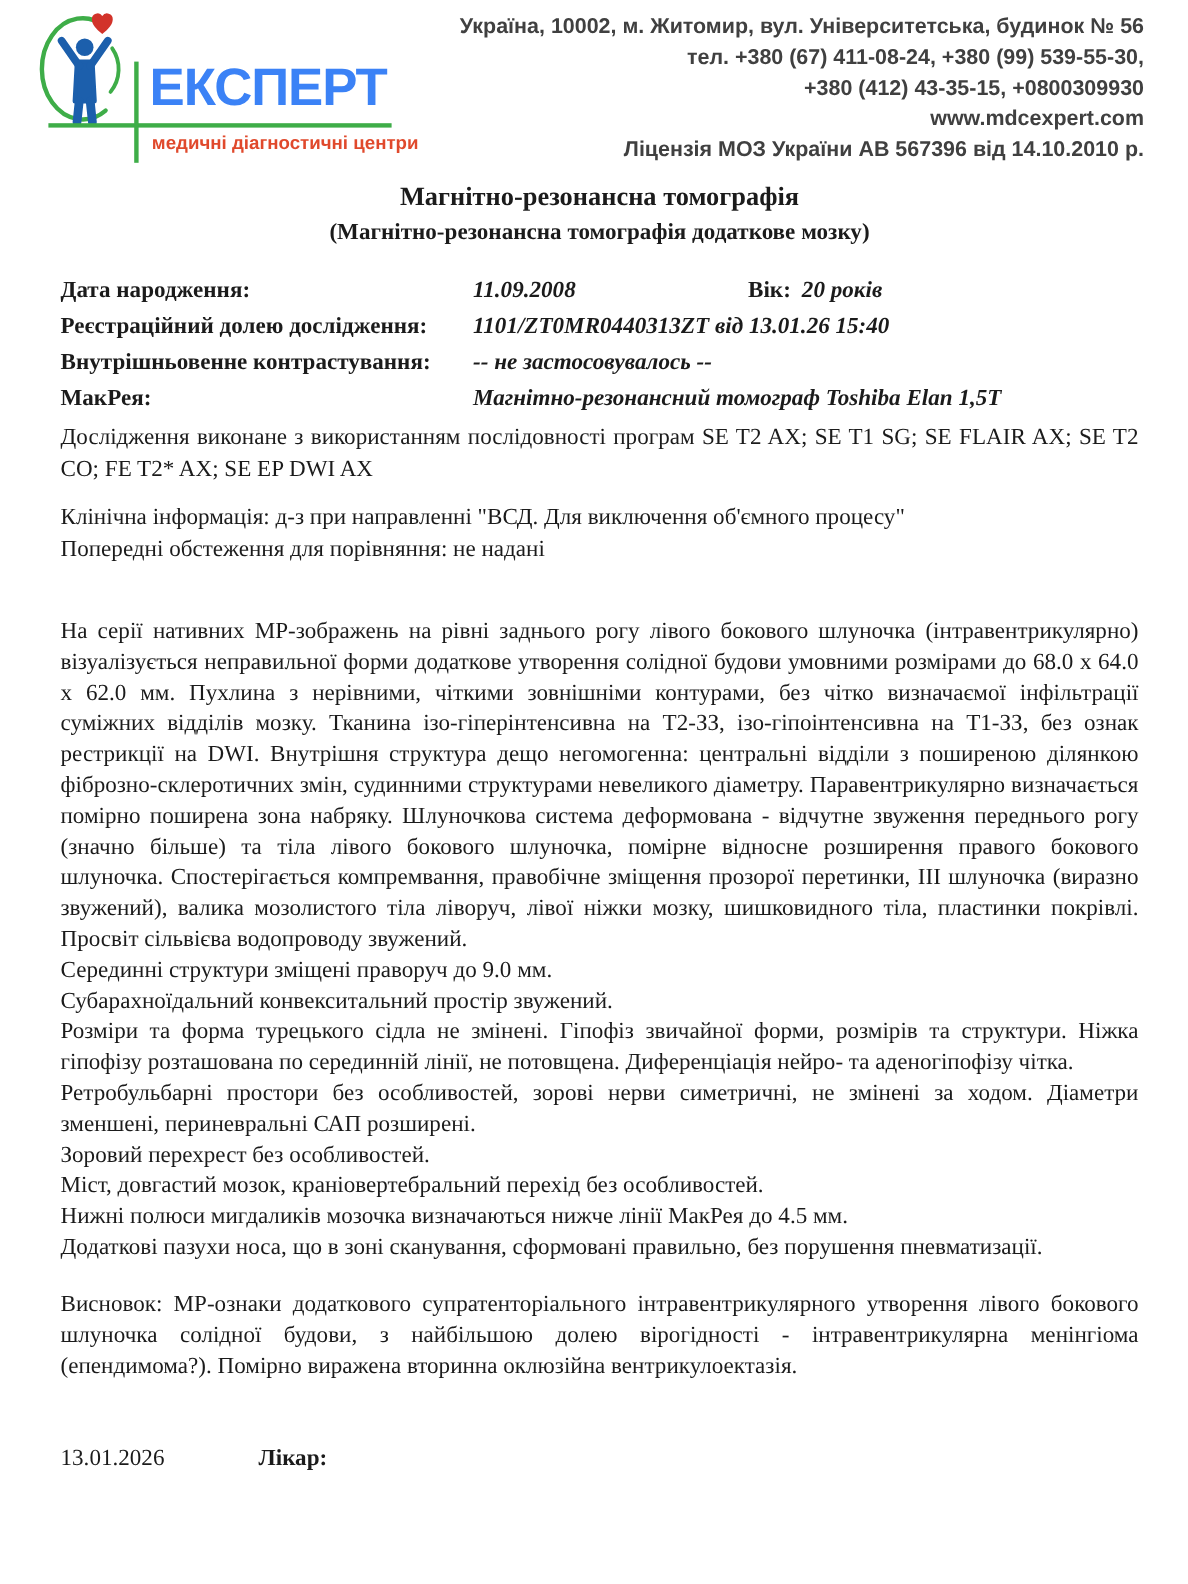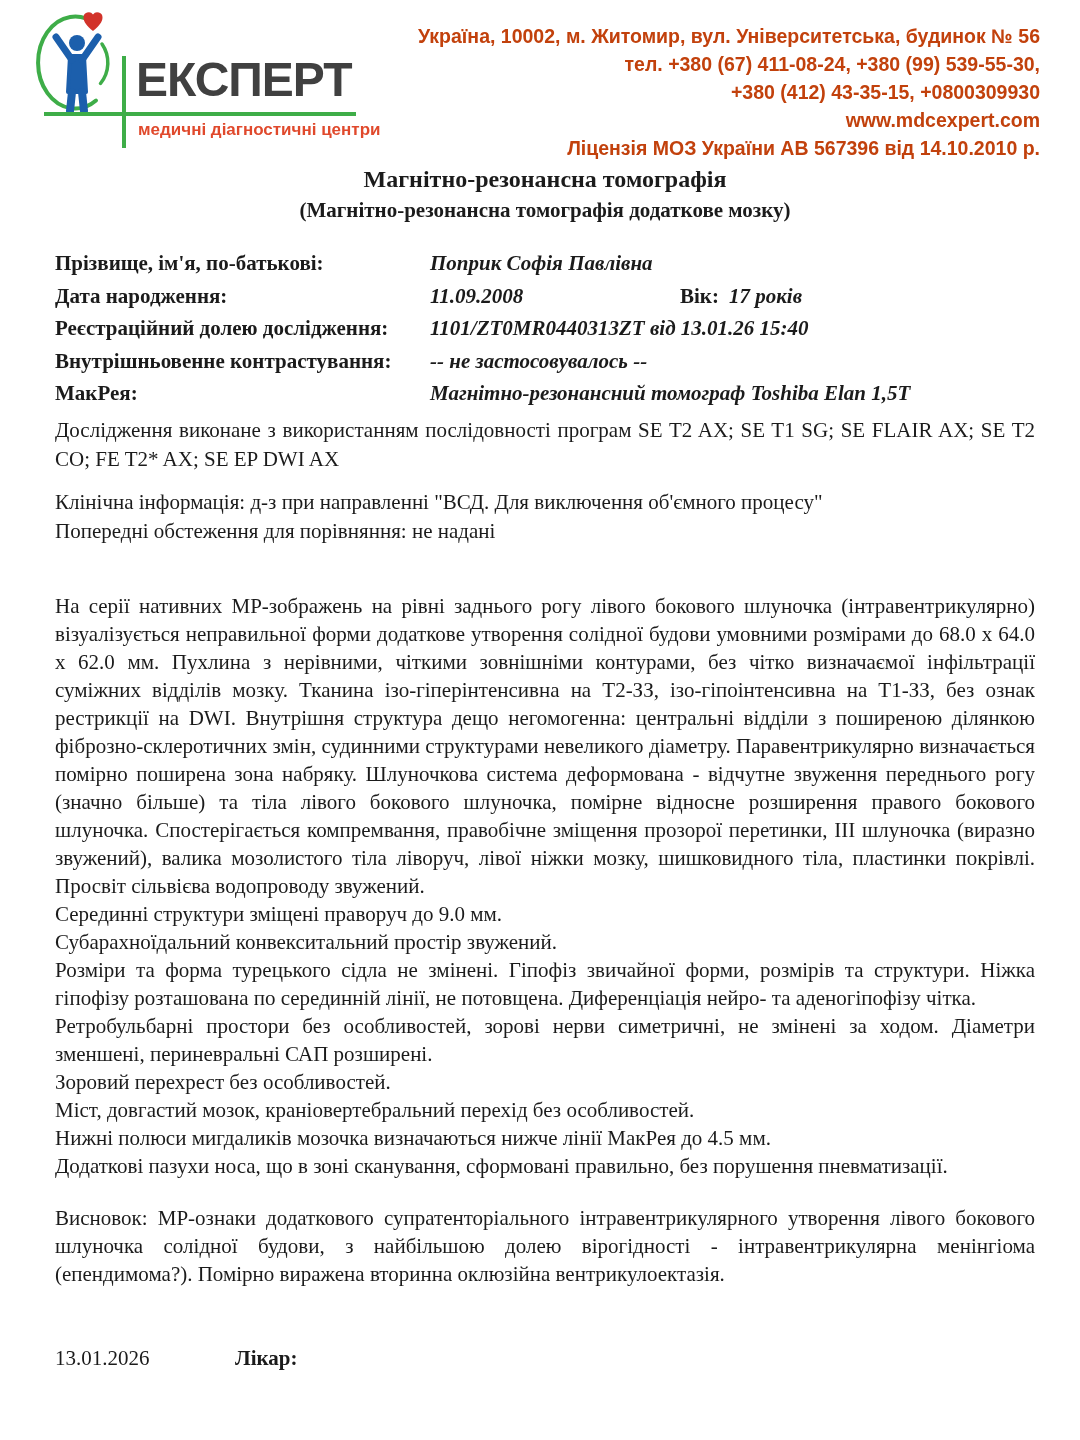--- a/index.html
+++ b/index.html
@@ -14,37 +14,37 @@
   .page { width:1080px; height:1440px; background:#ffffff; position:relative; }
 
   
   .header { position:relative; height:160px; }
   .logo { position:absolute; left:30px; top:4px; width:330px; height:150px; }
   .logo svg { position:absolute; left:0; top:0; }
   .brand {
     position:absolute; left:106px; top:52px;
     font-family:"Liberation Sans", sans-serif;
     font-weight:bold; font-size:48px; letter-spacing:-1px;
-    color:#404040; line-height:1;
+    color:#3b82f6; line-height:1;
   }
   .tagline {
     position:absolute; left:108px; top:116px;
     font-family:"Liberation Sans", sans-serif;
     font-weight:bold; font-size:17px;
     color:#e0492c; white-space:nowrap;
   }
   .logo-hline { position:absolute; left:14px; top:108px; width:312px; height:4px; background:#3ead48; }
   .logo-vline { position:absolute; left:92px; top:52px; width:4px; height:92px; background:#3ead48; }
 
   .contact {
-    position:absolute; right:40px; top:22px;
+    position:absolute; right:40px; top:10px;
     text-align:right;
     font-family:"Liberation Sans", sans-serif;
     font-weight:bold; font-size:19.5px; line-height:28px;
-    color:#c2410c;
+    color:#404040;
   }
 
   
   .main { padding:0 45px 0 55px; }
   .doc-title { text-align:center; font-weight:bold; font-size:24px; margin-top:6px; }
   .doc-subtitle { text-align:center; font-weight:bold; font-size:21px; margin-top:5px; }
 
   .meta { margin-top:28px; }
   .meta-row { display:flex; align-items:baseline; height:32.5px; font-size:21px; }
   .meta-label { font-weight:bold; width:375px; flex-shrink:0; }
@@ -106,28 +106,24 @@
     </div>
   </div>
 
   <div class="main">
 
     <div class="doc-title">Магнітно-резонансна томографія</div>
     <div class="doc-subtitle">(Магнітно-резонансна томографія додаткове мозку)</div>
 
     <div class="meta">
       <div class="meta-row">
-        <span class="meta-label">Прізвище, ім'я, по-батькові:</span>
-        <span class="meta-value">Поприк Софія Павлівна</span>
-      </div>
-      <div class="meta-row">
         <span class="meta-label">Дата народження:</span>
         <span class="meta-value meta-value-dob">11.09.2008</span>
         <span class="age-label">Вік:</span>
-        <span class="meta-value">17 років</span>
+        <span class="meta-value">20 років</span>
       </div>
       <div class="meta-row">
         <span class="meta-label">Реєстраційний долею дослідження:</span>
         <span class="meta-value">1101/ZT0MR0440313ZT від 13.01.26 15:40</span>
       </div>
       <div class="meta-row">
         <span class="meta-label">Внутрішньовенне контрастування:</span>
         <span class="meta-value">-- не застосовувалось --</span>
       </div>
       <div class="meta-row">

